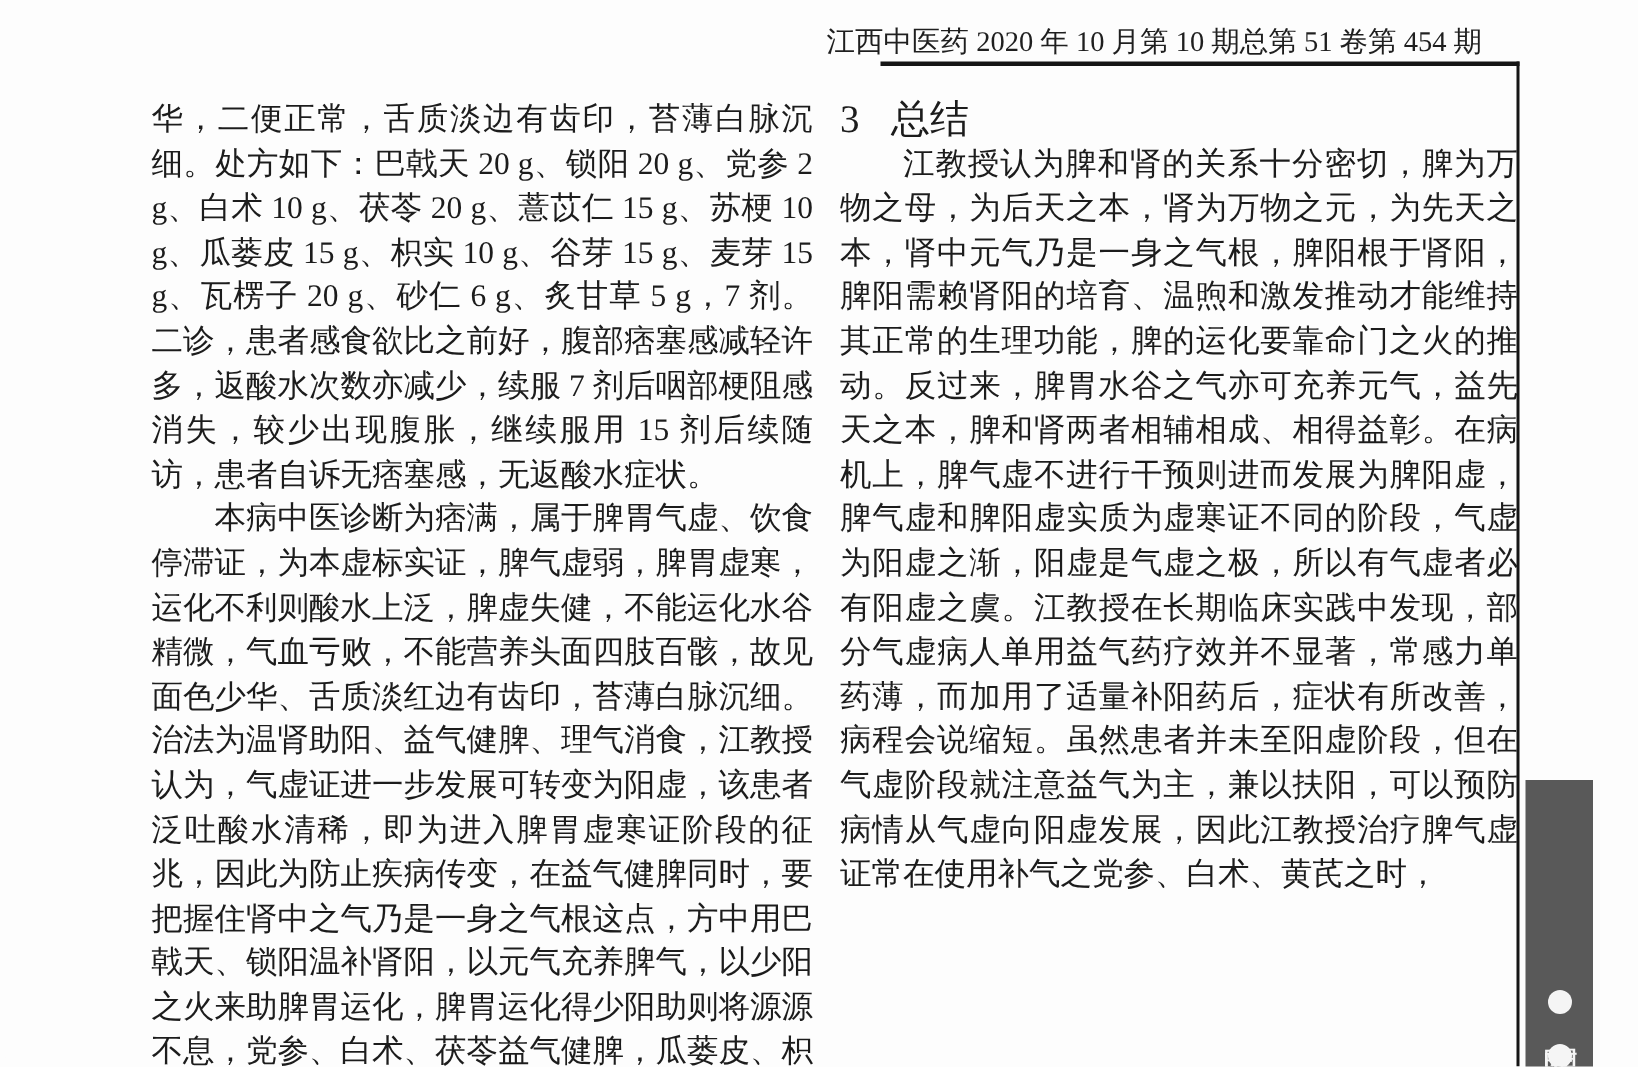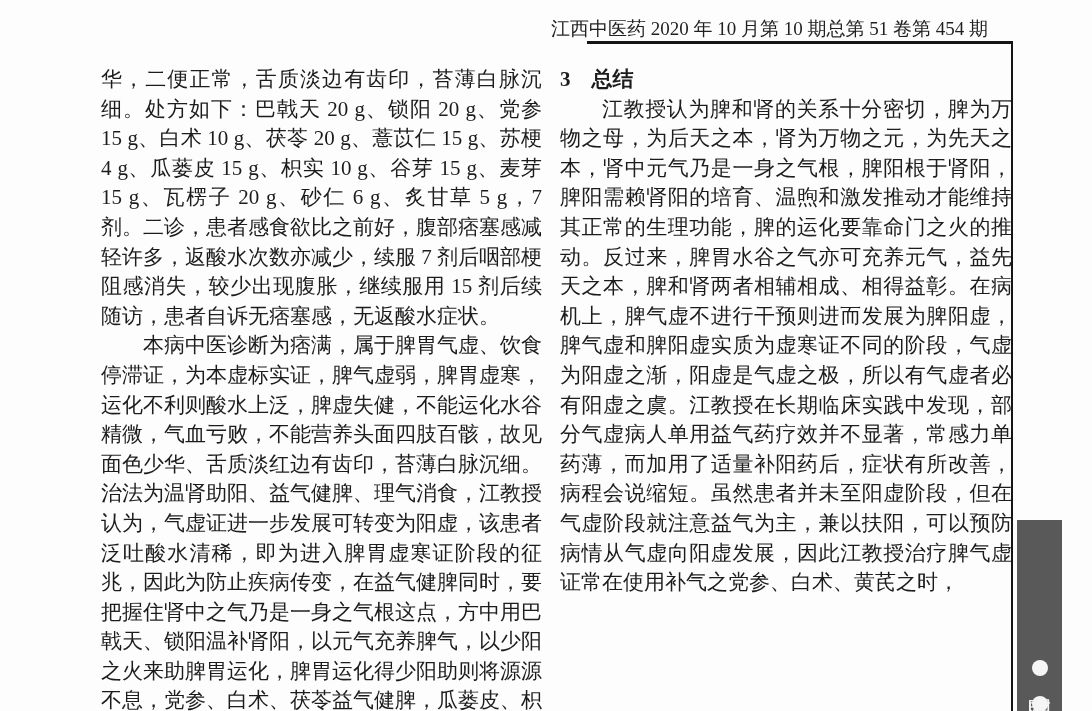--- a/index.html
+++ b/index.html
@@ -55,22 +55,22 @@
     line-height: 29.6px;
     text-align: justify;
     text-justify: inter-ideograph;
     color: #1c1c1c;
   }
   .column p { margin: 0; }
   .col-left  { left: 101px; width: 441px; }
   .col-right { left: 560px; width: 452px; }
   .indent { text-indent: 2em; }
   .section-heading {
-    font-weight: bold;
-    font-size: 21px;
+    font-weight: normal;
+    font-size: 26px;
     line-height: 29.6px;
   }
   .section-heading .sec-num { display: inline-block; margin-right: 21px; }
   
   .column-banner {
     position: absolute;
     left: 1017px;
     top: 520px;
     width: 45px;
     height: 194px;
@@ -103,21 +103,21 @@
 </head>
 <body>
 
 <div class="page">
 
   <div class="running-head">江西中医药 2020 年 10 月第 10 期总第 51 卷第 454 期</div>
   <div class="header-rule"></div>
   <div class="right-border"></div>
 
   <div class="column col-left">
-    <p>华，二便正常，舌质淡边有齿印，苔薄白脉沉细。处方如下：巴戟天 20 g、锁阳 20 g、党参 15 g、白术 10 g、茯苓 20 g、薏苡仁 15 g、苏梗 4 g、瓜蒌皮 15 g、枳实 10 g、谷芽 15 g、麦芽 15 g、瓦楞子 20 g、砂仁 6 g、炙甘草 5 g，7 剂。二诊，患者感食欲比之前好，腹部痞塞感减轻许多，返酸水次数亦减少，续服 7 剂后咽部梗阻感消失，较少出现腹胀，继续服用 15 剂后续随访，患者自诉无痞塞感，无返酸水症状。</p>
+    <p>华，二便正常，舌质淡边有齿印，苔薄白脉沉细。处方如下：巴戟天 20 g、锁阳 20 g、党参 2 g、白术 10 g、茯苓 20 g、薏苡仁 15 g、苏梗 10 g、瓜蒌皮 15 g、枳实 10 g、谷芽 15 g、麦芽 15 g、瓦楞子 20 g、砂仁 6 g、炙甘草 5 g，7 剂。二诊，患者感食欲比之前好，腹部痞塞感减轻许多，返酸水次数亦减少，续服 7 剂后咽部梗阻感消失，较少出现腹胀，继续服用 15 剂后续随访，患者自诉无痞塞感，无返酸水症状。</p>
     <p class="indent">本病中医诊断为痞满，属于脾胃气虚、饮食停滞证，为本虚标实证，脾气虚弱，脾胃虚寒，运化不利则酸水上泛，脾虚失健，不能运化水谷精微，气血亏败，不能营养头面四肢百骸，故见面色少华、舌质淡红边有齿印，苔薄白脉沉细。治法为温肾助阳、益气健脾、理气消食，江教授认为，气虚证进一步发展可转变为阳虚，该患者泛吐酸水清稀，即为进入脾胃虚寒证阶段的征兆，因此为防止疾病传变，在益气健脾同时，要把握住肾中之气乃是一身之气根这点，方中用巴戟天、锁阳温补肾阳，以元气充养脾气，以少阳之火来助脾胃运化，脾胃运化得少阳助则将源源不息，党参、白术、茯苓益气健脾，瓜蒌皮、枳实、砂仁行气导滞散结，谷芽、麦芽消食和胃，薏苡仁健脾利湿，瓦楞子制酸。</p>
   </div>
 
   <div class="column col-right">
     <p class="section-heading">
       <span class="sec-num">3</span><span>总结</span>
     </p>
     <p class="indent">江教授认为脾和肾的关系十分密切，脾为万物之母，为后天之本，肾为万物之元，为先天之本，肾中元气乃是一身之气根，脾阳根于肾阳，脾阳需赖肾阳的培育、温煦和激发推动才能维持其正常的生理功能，脾的运化要靠命门之火的推动。反过来，脾胃水谷之气亦可充养元气，益先天之本，脾和肾两者相辅相成、相得益彰。在病机上，脾气虚不进行干预则进而发展为脾阳虚，脾气虚和脾阳虚实质为虚寒证不同的阶段，气虚为阳虚之渐，阳虚是气虚之极，所以有气虚者必有阳虚之虞。江教授在长期临床实践中发现，部分气虚病人单用益气药疗效并不显著，常感力单药薄，而加用了适量补阳药后，症状有所改善，病程会说缩短。虽然患者并未至阳虚阶段，但在气虚阶段就注意益气为主，兼以扶阳，可以预防病情从气虚向阳虚发展，因此江教授治疗脾气虚证常在使用补气之党参、白术、黄芪之时，</p>
   </div>
 

